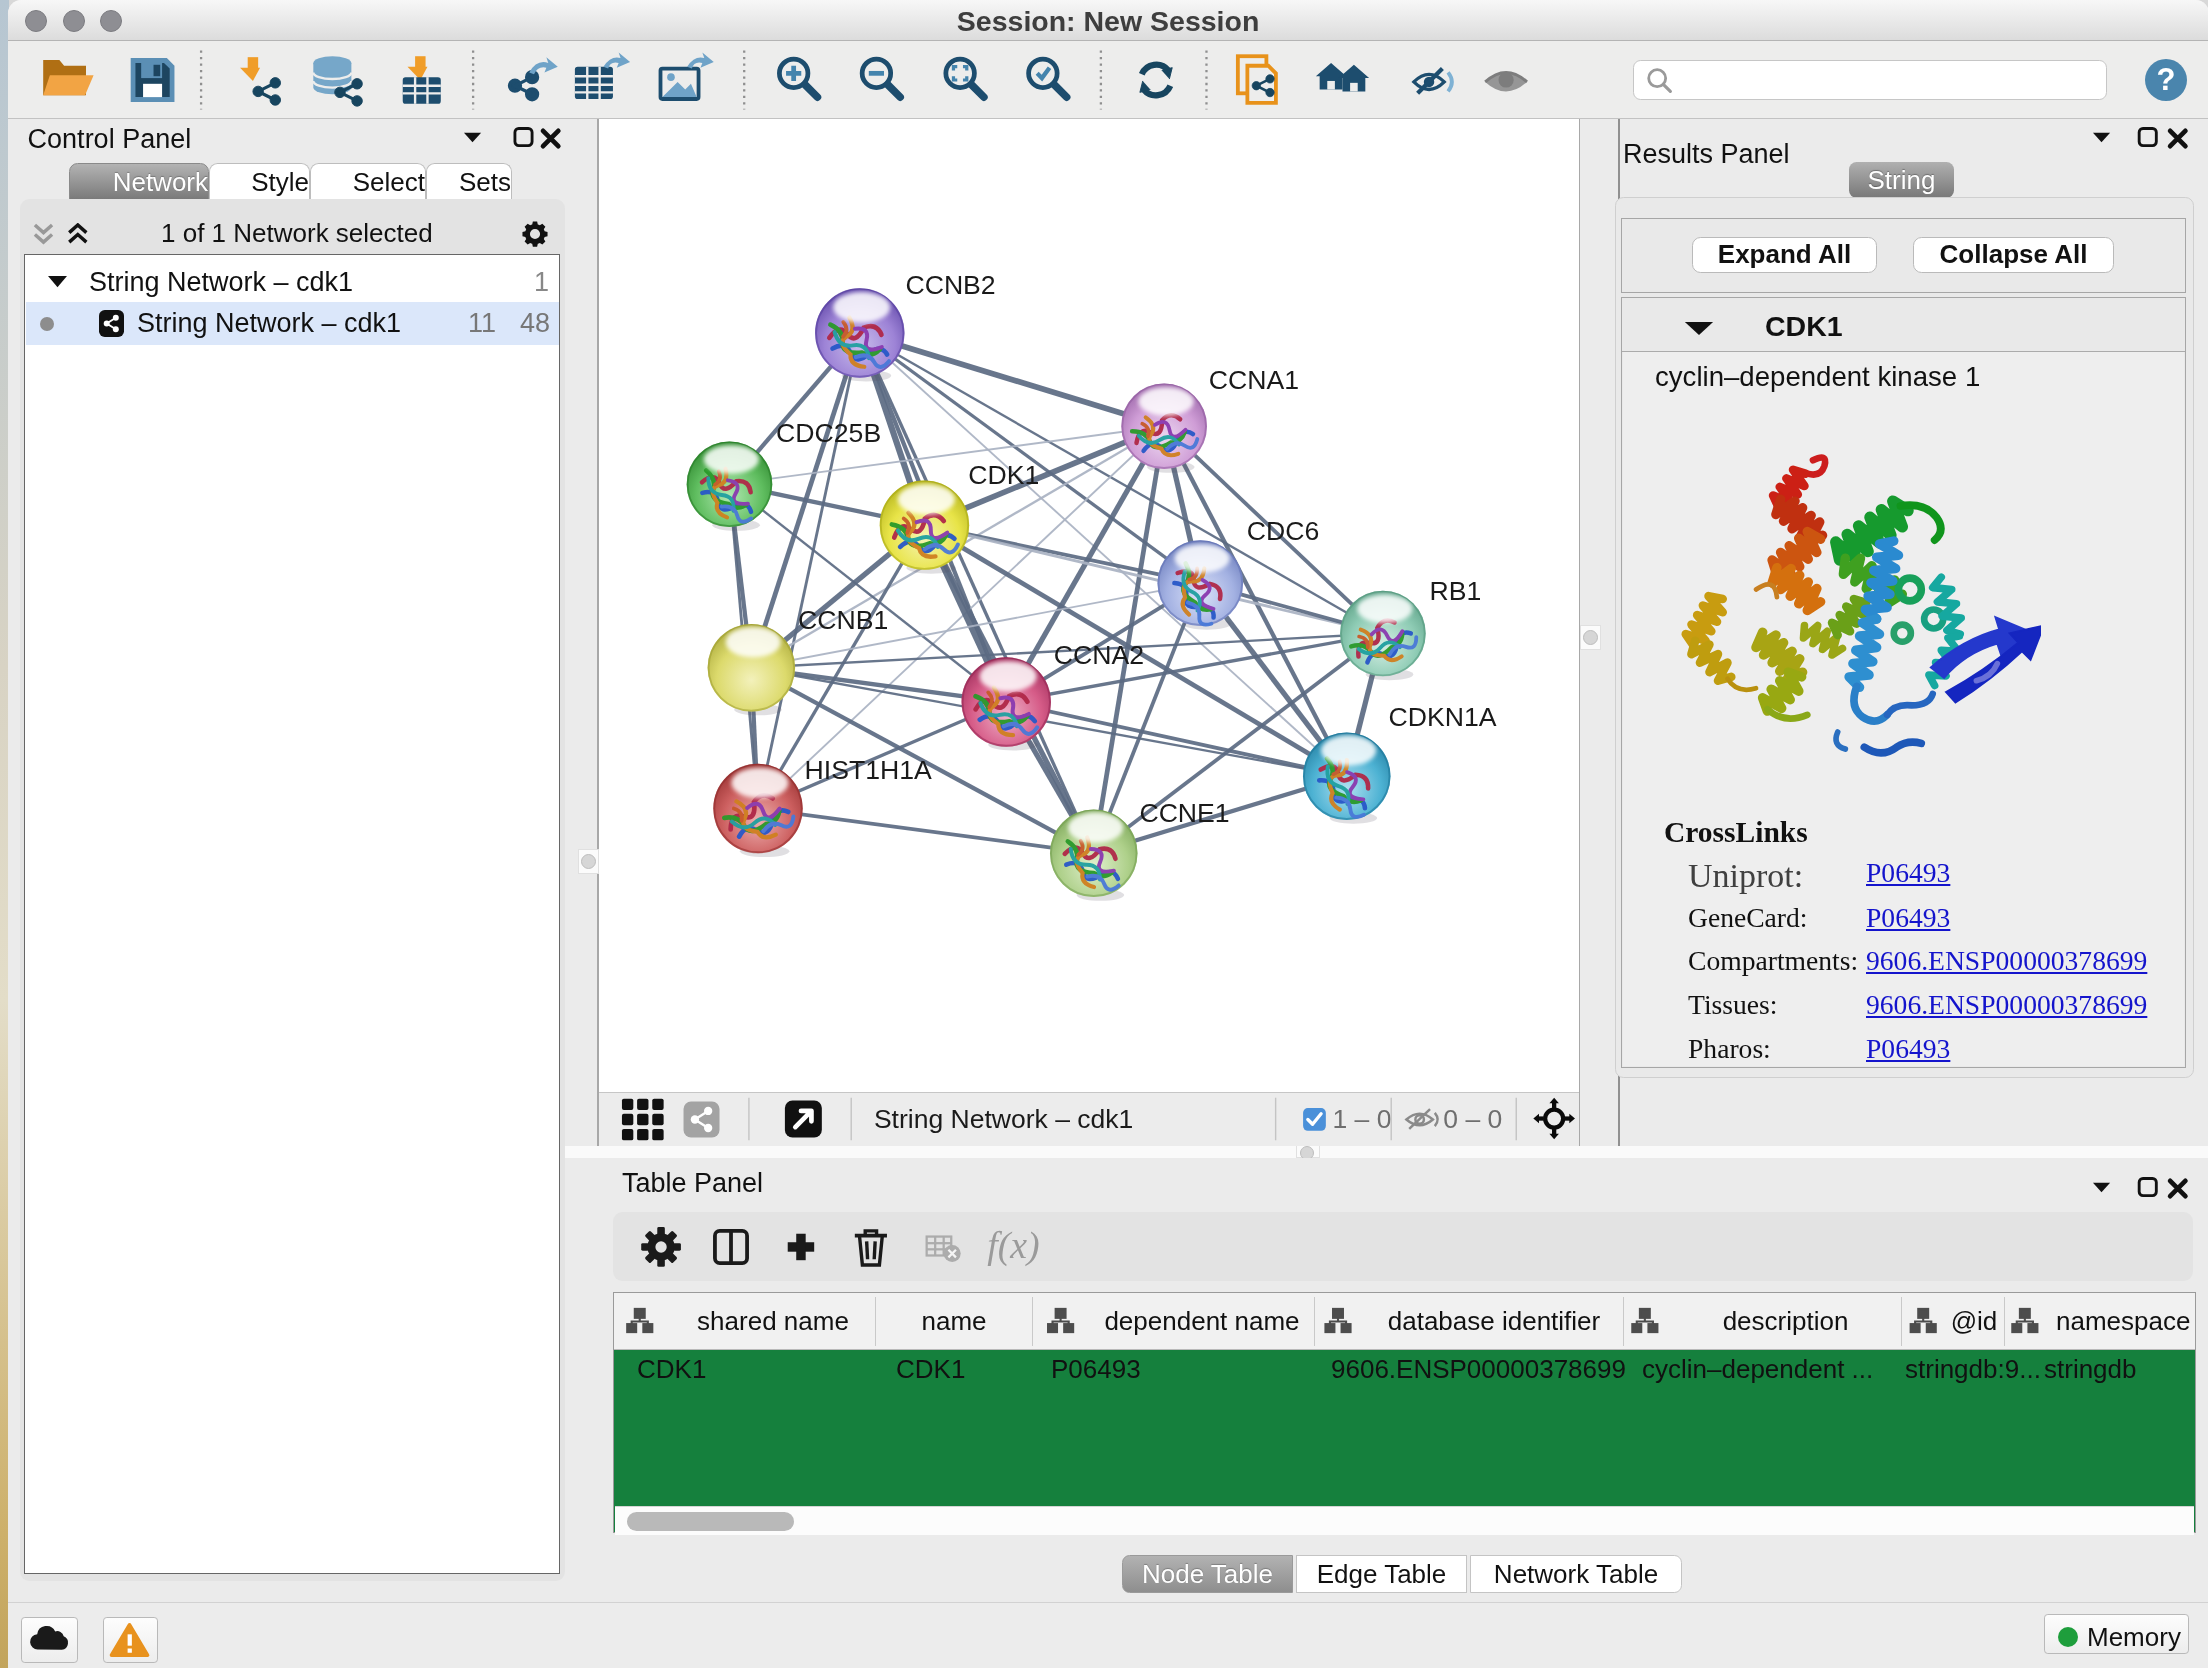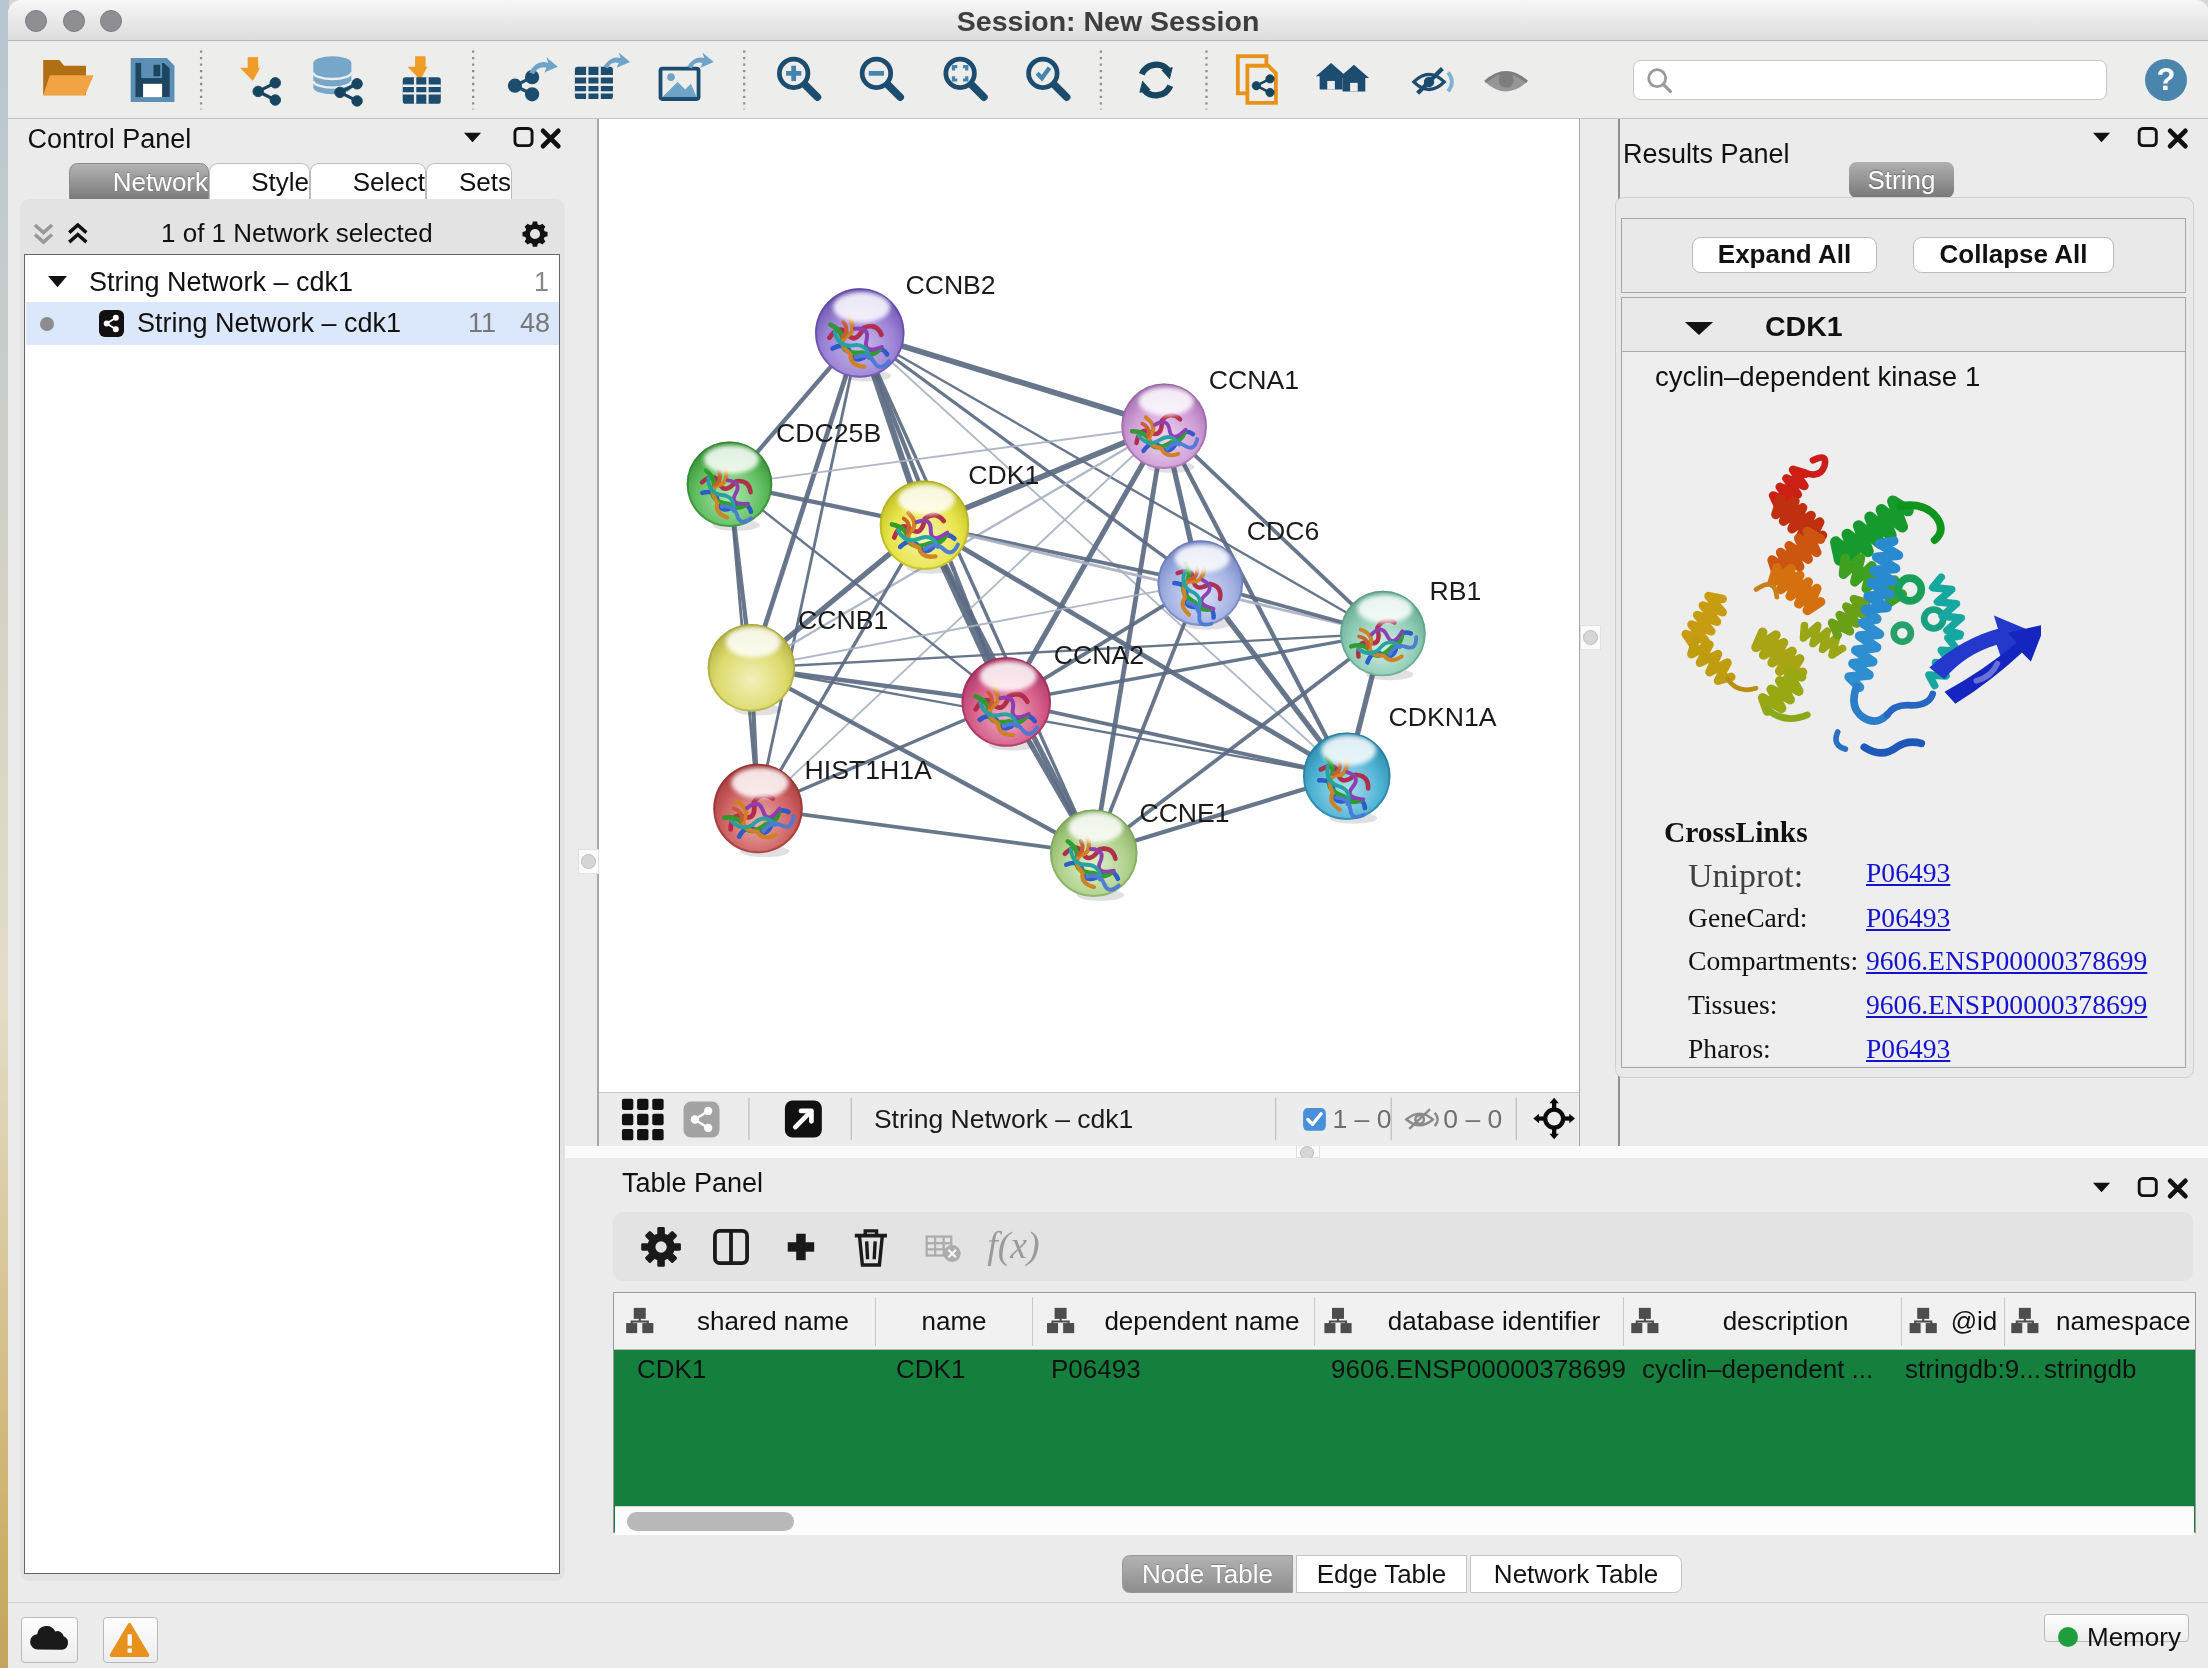--- a/index.html
+++ b/index.html
@@ -788,17 +788,17 @@
     <path fill="#1a1a1a" d="M16 32 a8 8 0 0 1 -1 -16 a10 10 0 0 1 19 -3 a7 7 0 0 1 9 5 a7.4 7.4 0 0 1 -2 14.2 Z"></path>
   </svg>
 </div>
 <div class="sbtn" style="left:103px;top:1617px;width:55px;height:46px;">
   <svg width="51" height="42" viewBox="0 0 54 44" style="position:absolute;left:0px;top:1px;">
     <path d="M27 6 L46 38 L8 38 Z" fill="#e8921e" stroke="#e8921e" stroke-width="4" stroke-linejoin="round"></path>
     <rect x="25" y="16" width="4.5" height="12" fill="#fff"></rect>
       <rect x="25" y="31" width="4.5" height="4.5" fill="#fff"></rect>
   </svg>
 </div>
-<div class="sbtn" style="left:2044px;top:1614px;width:145px;height:28px;">
+<div class="sbtn" style="left:2044px;top:1614px;width:145px;height:40px;">
   <span style="position:absolute;left:13.3px;top:12.4px;width:20px;height:20px;border-radius:50%;background:#1e9e3c;"></span>
   <span style="position:absolute;left:42px;top:6.7px;font-size:26px;color:#111;">Memory</span>
 </div>
 
 
 </body></html>

